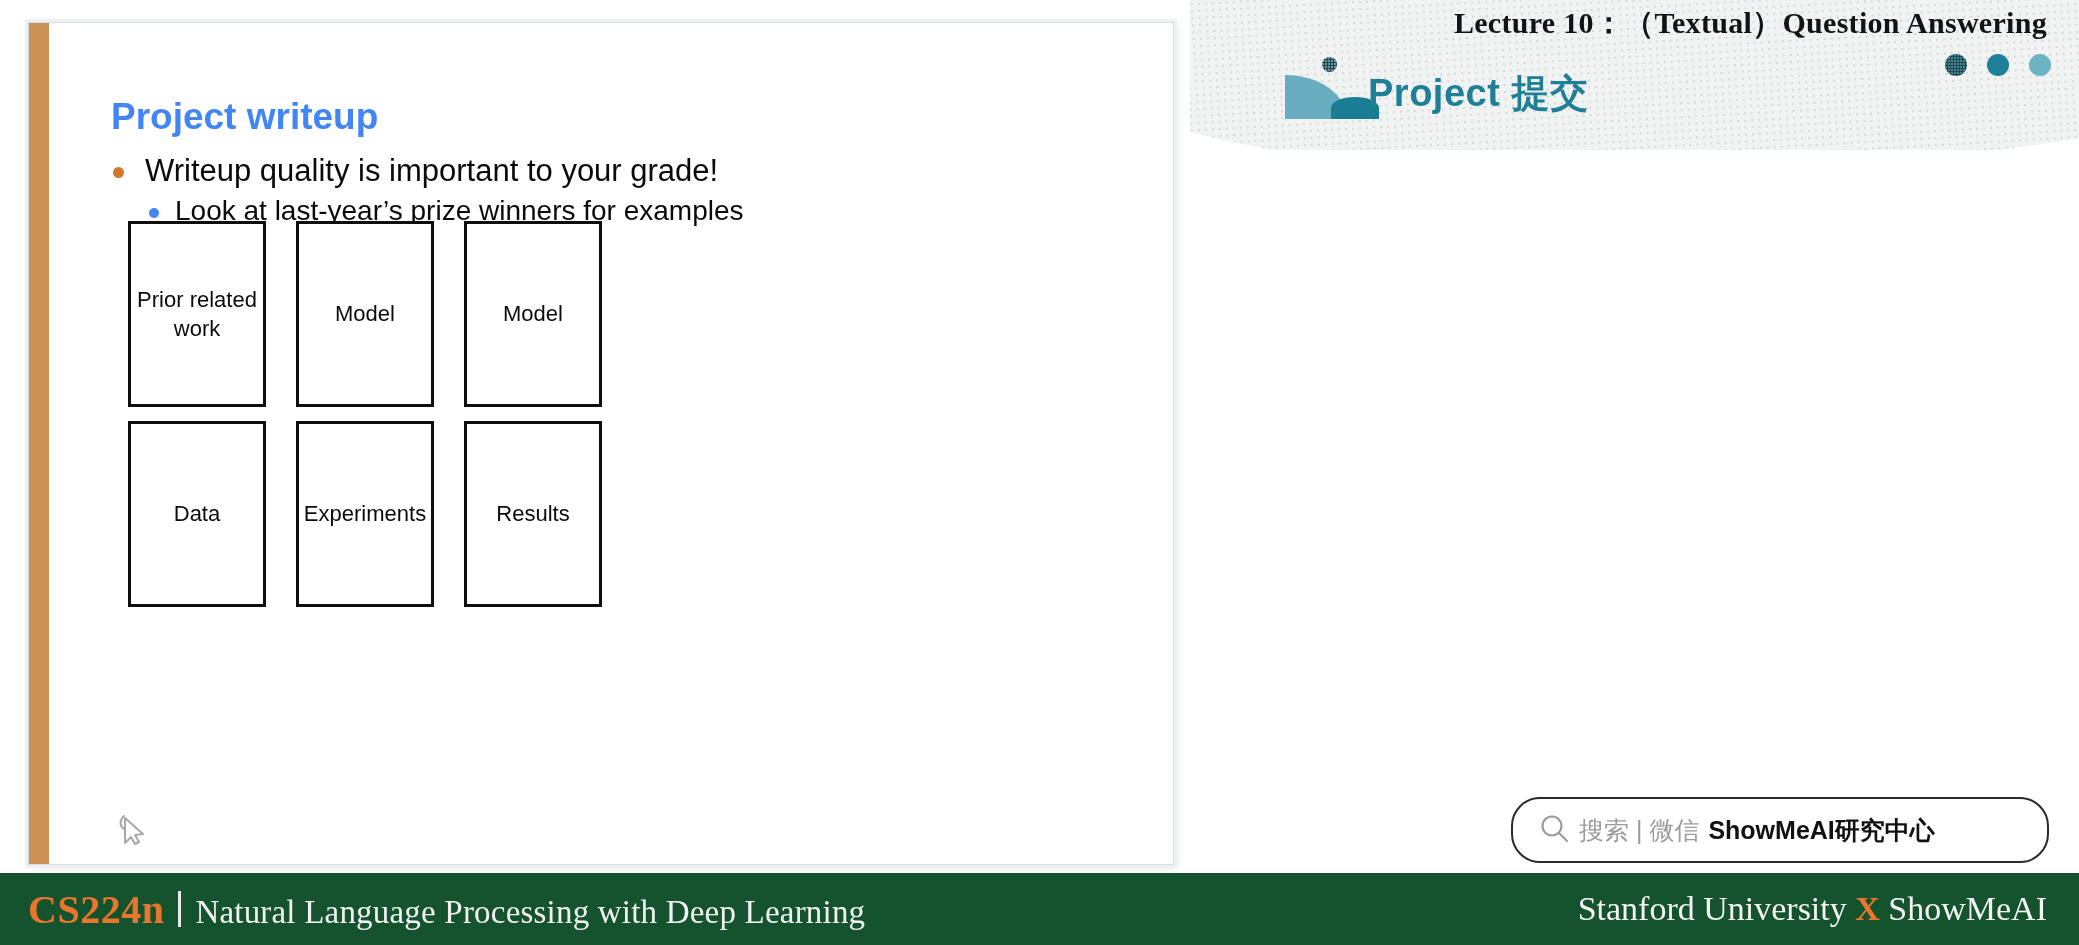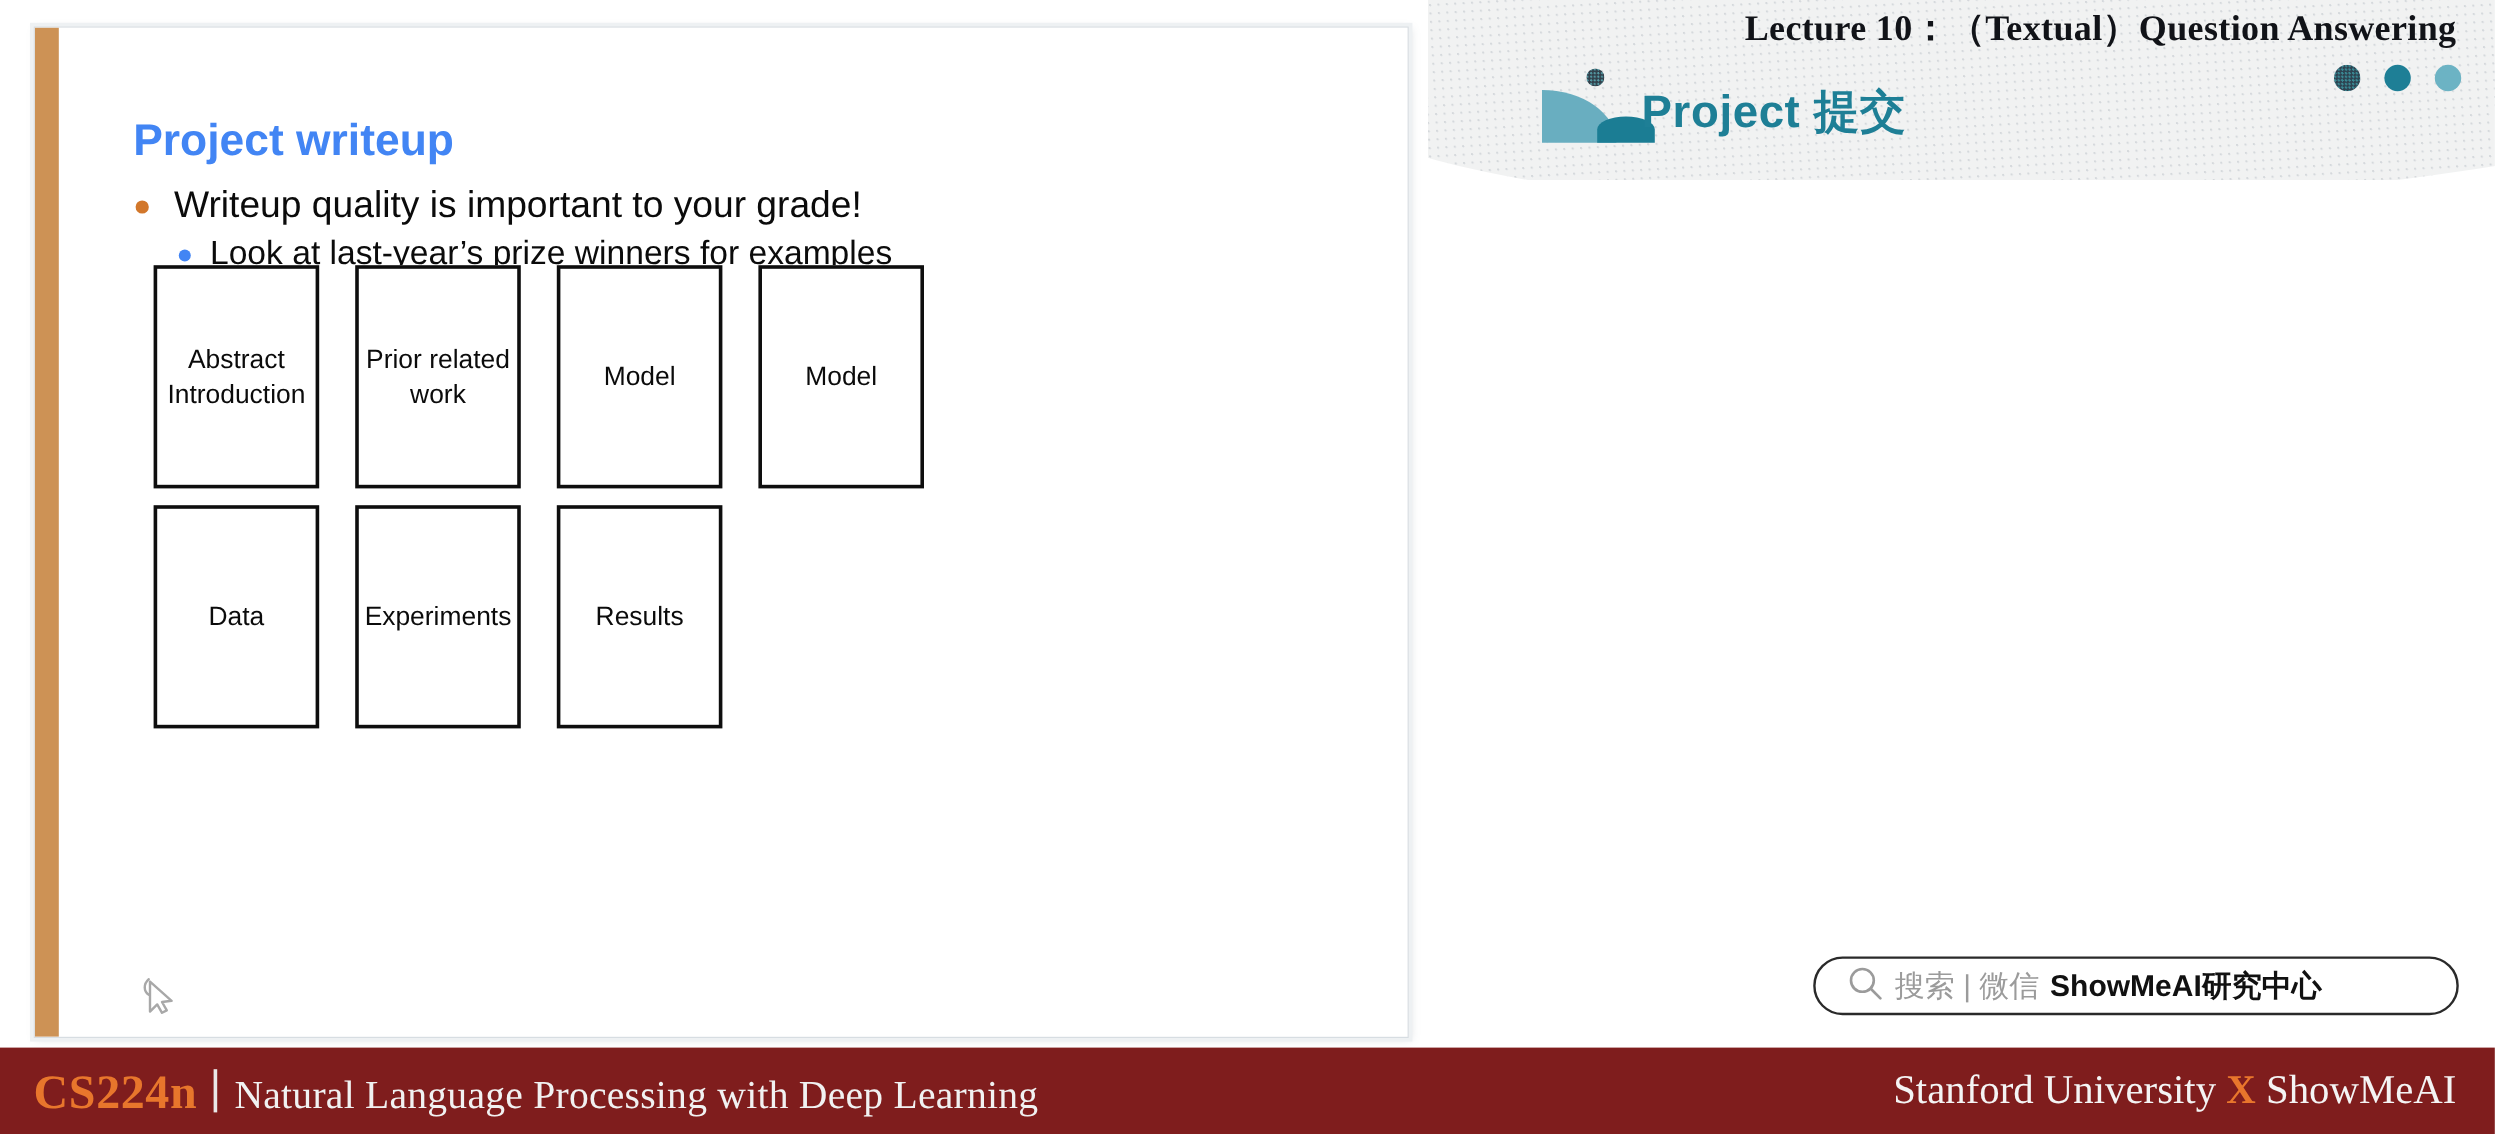--- a/index.html
+++ b/index.html
@@ -218,21 +218,21 @@
     color: #9d9d9d;
     white-space: nowrap;
   }
 
   
   #search-pill {
     position: absolute;
     left: 1511px;
     top: 797px;
     width: 538px;
-    height: 49px;
+    height: 66px;
     border: 2px solid #2a2a2a;
     border-radius: 29px;
     box-sizing: border-box;
     display: flex;
     align-items: center;
     padding-left: 26px;
     gap: 9px;
     background: #fff;
   }
   #search-placeholder {
@@ -247,21 +247,21 @@
     white-space: nowrap;
   }
 
   
   #footer {
     position: absolute;
     left: 0;
     bottom: 0;
     width: 2079px;
     height: 72px;
-    background: #7f1d1d;
+    background: #14532d;
     display: flex;
     align-items: center;
   }
   #footer-left {
     position: absolute;
     left: 28px;
     display: flex;
     align-items: baseline;
     white-space: nowrap;
   }
@@ -329,26 +329,20 @@
     <span class="b-text">Writeup quality is important to your grade!</span>
   </div>
 
   <div class="bullet-row" id="bullet-2">
     <span class="b-dot"></span>
     <span class="b-text">Look at last-year’s prize winners for examples</span>
   </div>
 
   <div id="box-grid">
     <div class="box-row r1">
-      <div class="pbox">
-        <div class="pbox-label">
-          <span>Abstract</span><br>
-          <span>Introduction</span>
-        </div>
-      </div>
       <div class="pbox">
         <div class="pbox-label">
           <span>Prior related</span><br>
           <span>work</span>
         </div>
       </div>
       <div class="pbox">
         <div class="pbox-label">
           <span>Model</span>
         </div>

